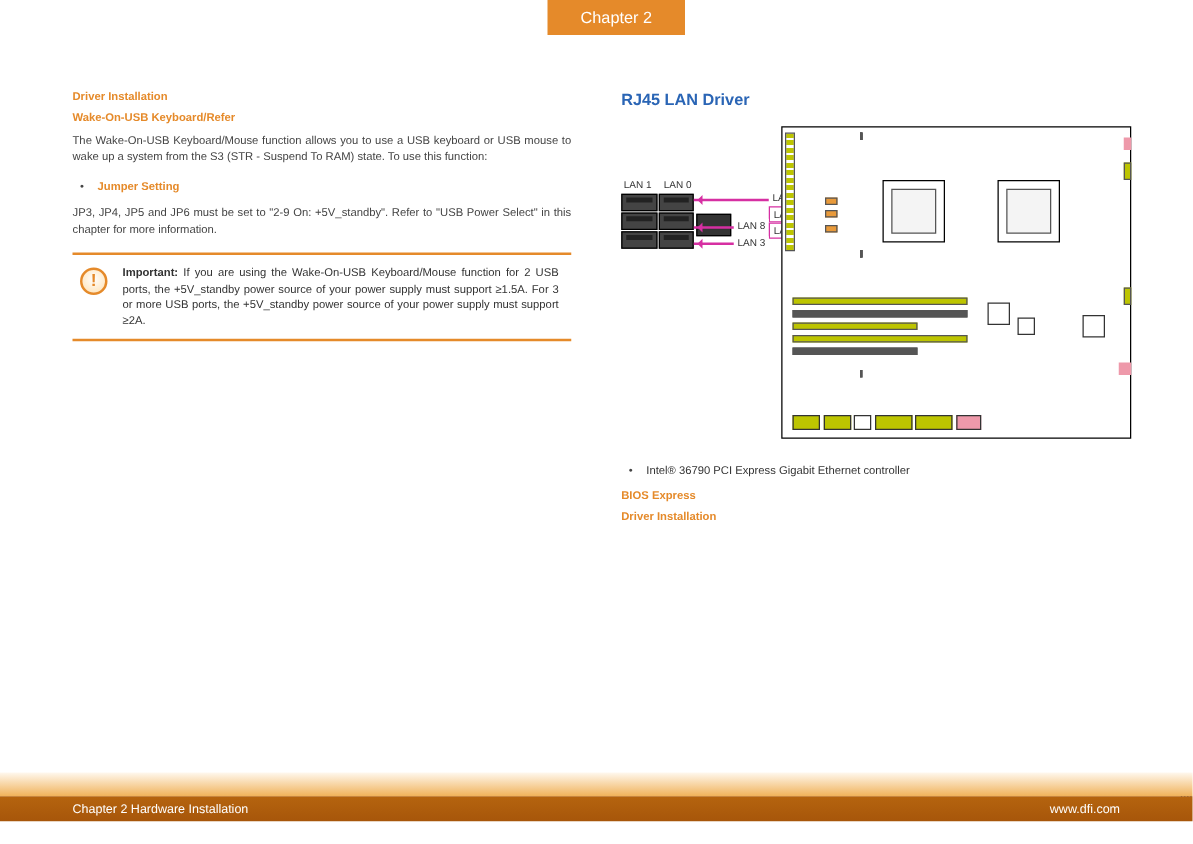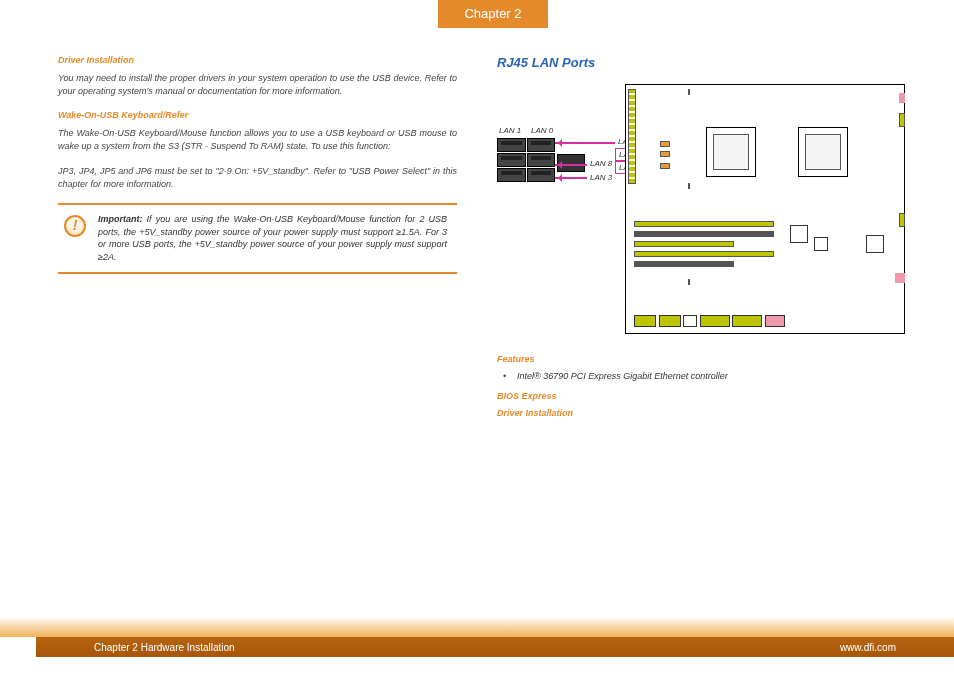--- a/index.html
+++ b/index.html
@@ -19,27 +19,26 @@
     width: 110px;
     height: 28px;
     background: #e58a2a;
     color: #fff;
     text-align: center;
     line-height: 28px;
     font-size: 13px;
   }
   .page {
     position: absolute;
-    top: 55px;
+    top: 72px;
     left: 58px;
     right: 58px;
     height: 540px;
     display: flex;
     gap: 40px;
-    font-style: italic;
   }
   .col { flex: 1; min-width: 0; }
   .h-orange { color: #e58a2a; font-weight: bold; font-size: 9px; margin-bottom: 7px; }
   .h-blue   { color: #2a65b5; font-weight: bold; font-size: 13px; margin-bottom: 14px; }
   p { font-size: 9px; line-height: 1.45; color: #444; margin-bottom: 12px; text-align: justify; }
   ul.bullet { list-style: none; margin-bottom: 10px; }
   ul.bullet li { font-size: 9px; padding-left: 20px; position: relative; margin-bottom: 6px; }
   ul.bullet li::before { content: "•"; position: absolute; left: 6px; color: #444; }
   .bullet .b-orange { color: #e58a2a; font-weight: bold; }
   .important-box {
@@ -109,48 +108,49 @@
   .footer-grad {
     position:absolute; left:0; right:0; top:618px; height:19px;
     background: linear-gradient(#fff8ee, #f0b25a);
   }
   .footer-bar {
     position:absolute; left:0; right:0; top:637px; height:20px;
     background: linear-gradient(#b5640f, #a7560a);
     color:#fff; font-size:10px;
     display:flex; justify-content:space-between; align-items:center;
     padding: 0 58px;
-    margin-left: 36px;
   }
 </style>
 </head>
 <body>
 
 <div class="chapter-tab">Chapter 2</div>
 
 <div class="page">
 
   <div class="col">
     <div class="h-orange">Driver Installation</div>
-    <p>You may need to install the proper drivers in your system operation to use the USB device. Refer to your operating system's manual or documentation for more information.</p>
 
     <div class="h-orange">Wake-On-USB Keyboard/Refer</div>
     <p>The Wake-On-USB Keyboard/Mouse function allows you to use a USB keyboard or USB mouse to wake up a system from the S3 (STR - Suspend To RAM) state. To use this function:</p>
 
+    <ul class="bullet">
+      <li><span class="b-orange">Jumper Setting</span></li>
+    </ul>
     <p>JP3, JP4, JP5 and JP6 must be set to "2-9 On: +5V_standby". Refer to "USB Power Select" in this chapter for more information.</p>
 
     <div class="important-box">
       <div class="icon">!</div>
       <strong>Important:</strong>
       <span>If you are using the Wake-On-USB Keyboard/Mouse function for 2 USB ports, the +5V_standby power source of your power supply must support ≥1.5A. For 3 or more USB ports, the +5V_standby power source of your power supply must support ≥2A.</span>
     </div>
   </div>
 
   <div class="col">
-    <div class="h-blue">RJ45 LAN Ports</div>
+    <div class="h-blue">RJ45 LAN Driver</div>
 
     <div class="mb-wrap">
 
       <span class="labels-top" style="left:2px; top:42px;">LAN 1</span>
       <span class="labels-top" style="left:34px; top:42px;">LAN 0</span>
 
       <div class="rearports">
         <div class="rj-row">
             <div class="rj"></div>
             <div class="rj"></div>
@@ -231,21 +231,20 @@
           <div class="chip" style="position:relative; display:inline-block; width:22px; height:12px; background:#bdc500;"></div>
           <div class="chip" style="position:relative; display:inline-block; width:22px; height:12px; background:#bdc500;"></div>
           <div class="chip" style="position:relative; display:inline-block; width:14px; height:12px;"></div>
           <div class="chip" style="position:relative; display:inline-block; width:30px; height:12px; background:#bdc500;"></div>
           <div class="chip" style="position:relative; display:inline-block; width:30px; height:12px; background:#bdc500;"></div>
           <div class="chip" style="position:relative; display:inline-block; width:20px; height:12px; background:#e9a;"></div>
         </div>
       </div>
     </div>
 
-    <div class="h-orange">Features</div>
     <ul class="bullet">
       <li>Intel® 36790 PCI Express Gigabit Ethernet controller</li>
     </ul>
 
     <div class="h-orange">BIOS Express</div>
 
     <div class="h-orange">Driver Installation</div>
   </div>
 </div>
 

